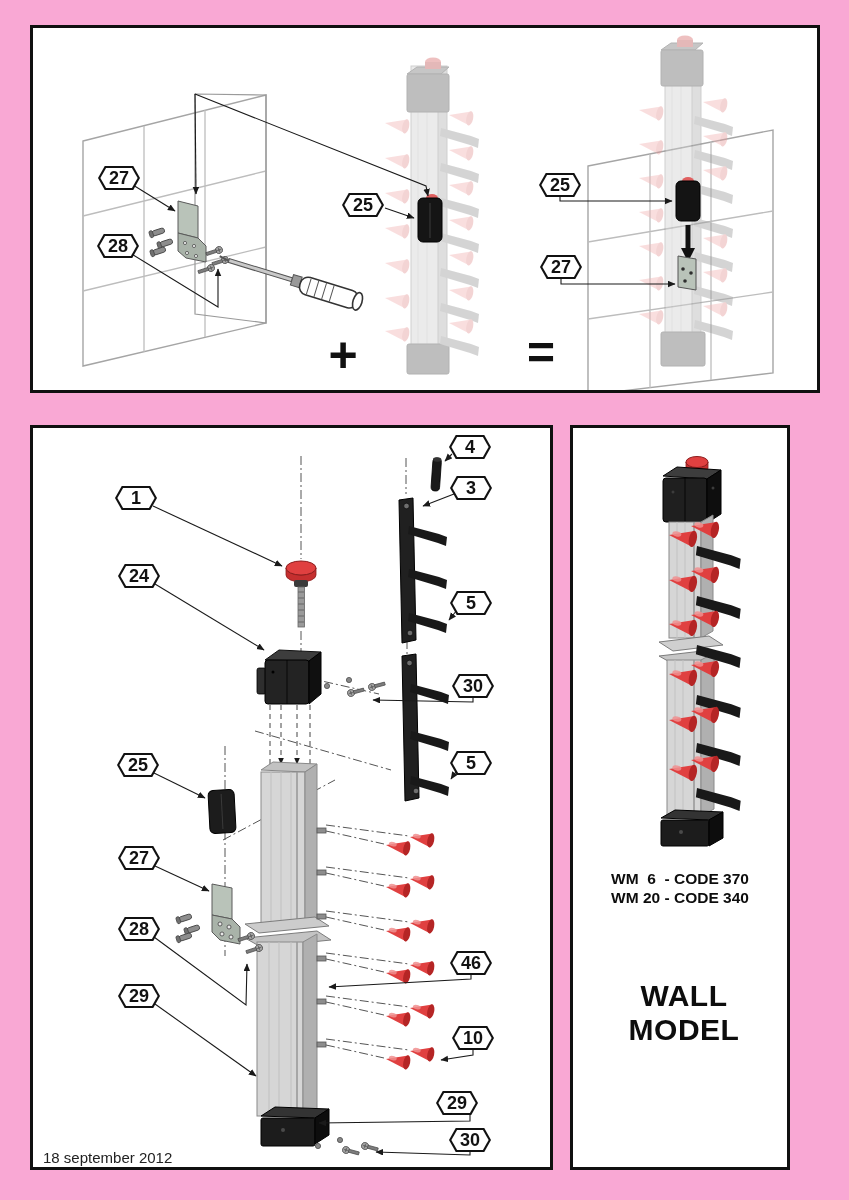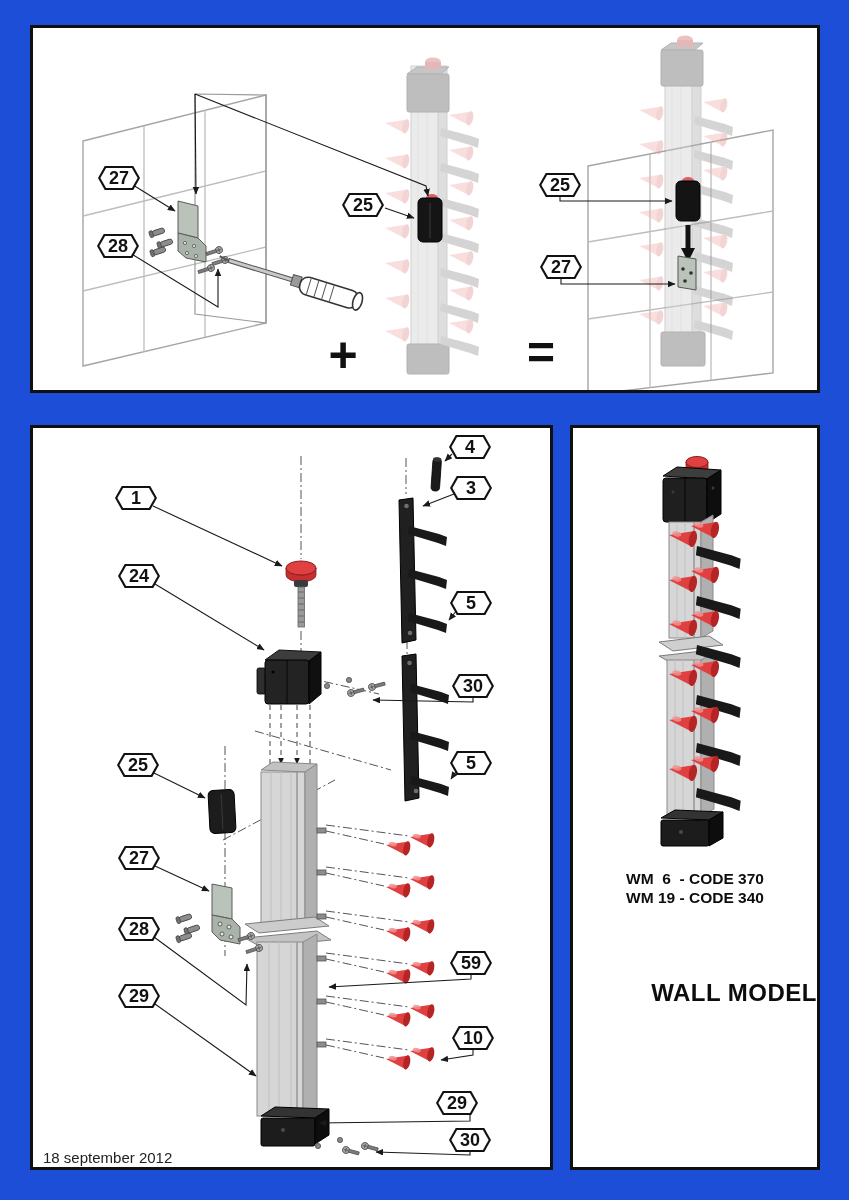--- a/index.html
+++ b/index.html
@@ -1,33 +1,33 @@
 <!DOCTYPE html>
 <html><head>
 <meta charset="utf-8">
 <style>
   html,body{margin:0;padding:0;background:#e8e8e8;}
-  .page{position:relative;width:849px;height:1200px;background:#1d4ed8;
+  .page{position:relative;width:849px;height:1200px;background:#f9a8d4;
         font-family:"Liberation Sans",sans-serif;overflow:hidden;}
   .panel{position:absolute;background:#fff;border:3px solid #101010;box-sizing:border-box;}
   .panel svg{position:absolute;left:0;top:0;}
   
   .hex{position:absolute;width:42px;height:24px;transform:translate(-50%,-50%);z-index:5;}
   .hex::before{content:"";position:absolute;inset:0;background:#111;
       clip-path:polygon(0 50%,16% 0,84% 0,100% 50%,84% 100%,16% 100%);}
   .hex::after{content:"";position:absolute;inset:1.6px 2.4px;background:#fff;
       clip-path:polygon(0 50%,16% 0,84% 0,100% 50%,84% 100%,16% 100%);}
   .hex span{position:relative;z-index:2;display:flex;width:100%;height:100%;
       align-items:center;justify-content:center;font-weight:bold;font-size:18px;color:#111;}
   .op{position:absolute;transform:translate(-50%,-50%);font-weight:bold;color:#111;z-index:4;}
   .date-note{position:absolute;left:10px;top:721px;font-size:15px;color:#222;}
   .models{position:absolute;left:0;right:0;top:441px;text-align:center;z-index:3;}
   .models div{font-weight:bold;font-size:15.5px;line-height:19px;color:#0d0d0d;white-space:pre;}
-  .wm-title{position:absolute;left:8px;right:0;top:551px;text-align:right;
-      font-weight:bold;font-size:24px;letter-spacing:.5px;color:#0d0d0d;z-index:3;}
+  .wm-title{position:absolute;left:8px;right:0;top:551px;text-align:center;
+      font-weight:bold;font-size:30px;letter-spacing:.5px;color:#0d0d0d;z-index:3;}
   line,path,polyline,polygon,rect,ellipse,circle{vector-effect:none;}
   .lead{stroke:#1a1a1a;stroke-width:1.1;fill:none;}
   .dashdot{stroke:#555;stroke-width:1;fill:none;stroke-dasharray:9 3 2 3;}
   .dash{stroke:#444;stroke-width:1;fill:none;stroke-dasharray:5 4;}
 </style>
 </head>
 <body>
 
 <div class="page">
 
@@ -429,36 +429,36 @@
   <div class="hex" style="left:438px;top:175px">
         <span>5</span>
       </div>
   <div class="hex" style="left:440px;top:258px">
         <span>30</span>
       </div>
   <div class="hex" style="left:438px;top:335px">
         <span>5</span>
       </div>
   <div class="hex" style="left:438px;top:535px">
-        <span>59</span>
+        <span>46</span>
       </div>
   <div class="hex" style="left:440px;top:610px">
         <span>10</span>
       </div>
   <div class="hex" style="left:424px;top:675px">
         <span>29</span>
       </div>
   <div class="hex" style="left:437px;top:712px">
         <span>30</span>
       </div>
 
   <div class="date-note">18 september 2012</div>
 </div>
 
-<div class="panel" style="left:570px;top:425px;width:250px;height:745px;">
+<div class="panel" style="left:570px;top:425px;width:220px;height:745px;">
   <svg viewBox="0 0 244 739" width="244" height="739">
     <g>
 
       <path d="M113,34 a11,5.5 0 0 0 22,0 v6 a11,5.5 0 0 1 -22,0 Z" fill="#c52f2f" stroke="#8c1c1c" stroke-width="0.8"></path>
       <ellipse cx="124" cy="34" rx="11" ry="5.5" fill="#e04040" stroke="#8c1c1c" stroke-width="1"></ellipse>
 
       <path d="M90,48 L104,39 L148,42 L134,51 Z" fill="#3d3d3d" stroke="#000" stroke-width="1"></path>
       <rect x="90" y="50" width="44" height="44" rx="3" fill="#1f1f1f" stroke="#000" stroke-width="1"></rect>
       <path d="M134,51 L148,42 L148,86 L134,95 Z" fill="#0e0e0e" stroke="#000" stroke-width="1"></path>
       <path d="M112,50 V94" stroke="#000" stroke-width="0.8"></path>
@@ -504,18 +504,18 @@
         <use href="#kr" transform="translate(96,292) rotate(12) scale(1.15)"></use>
             <use href="#kr" transform="translate(118,283) rotate(12) scale(1.15)"></use>
         <use href="#kr" transform="translate(96,341) rotate(12) scale(1.15)"></use>
             <use href="#kr" transform="translate(118,332) rotate(12) scale(1.15)"></use>
       </g>
     </g>
   </svg>
 
   <div class="models">
     <div>WM  6  - CODE 370</div>
-    <div>WM 19 - CODE 340</div>
+    <div>WM 20 - CODE 340</div>
   </div>
   <div class="wm-title">WALL MODEL</div>
 </div>
 
 </div>
 
 </body></html>

